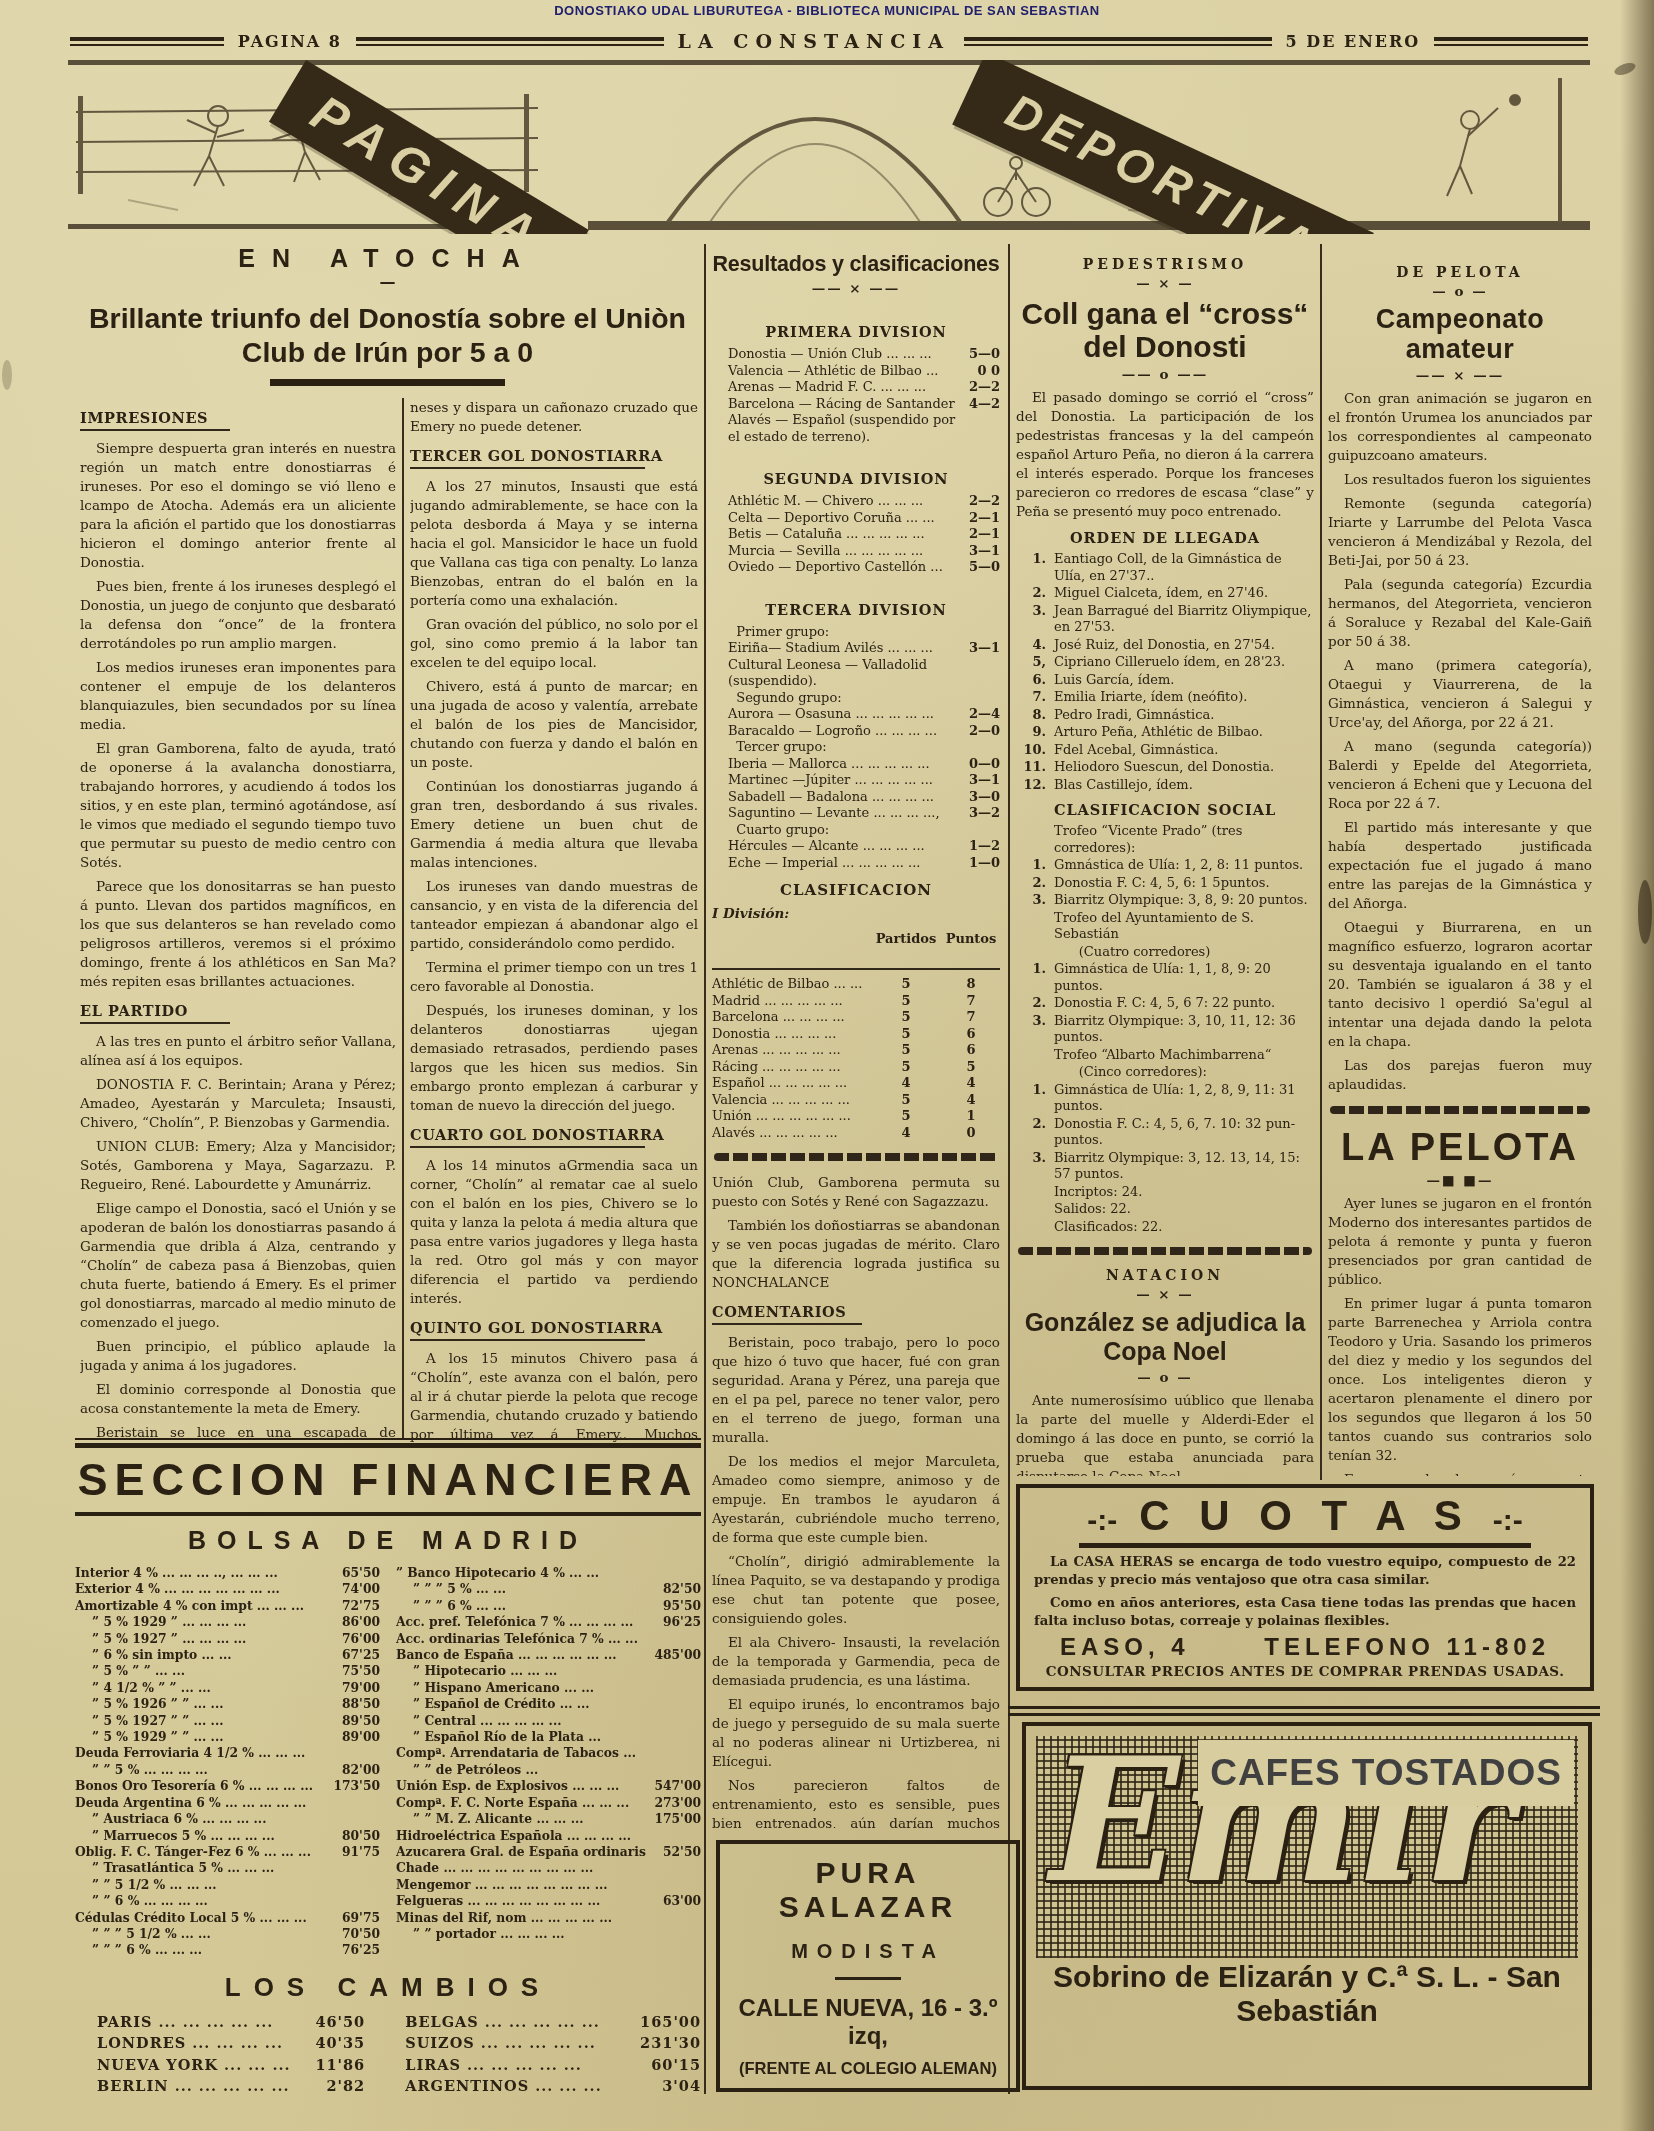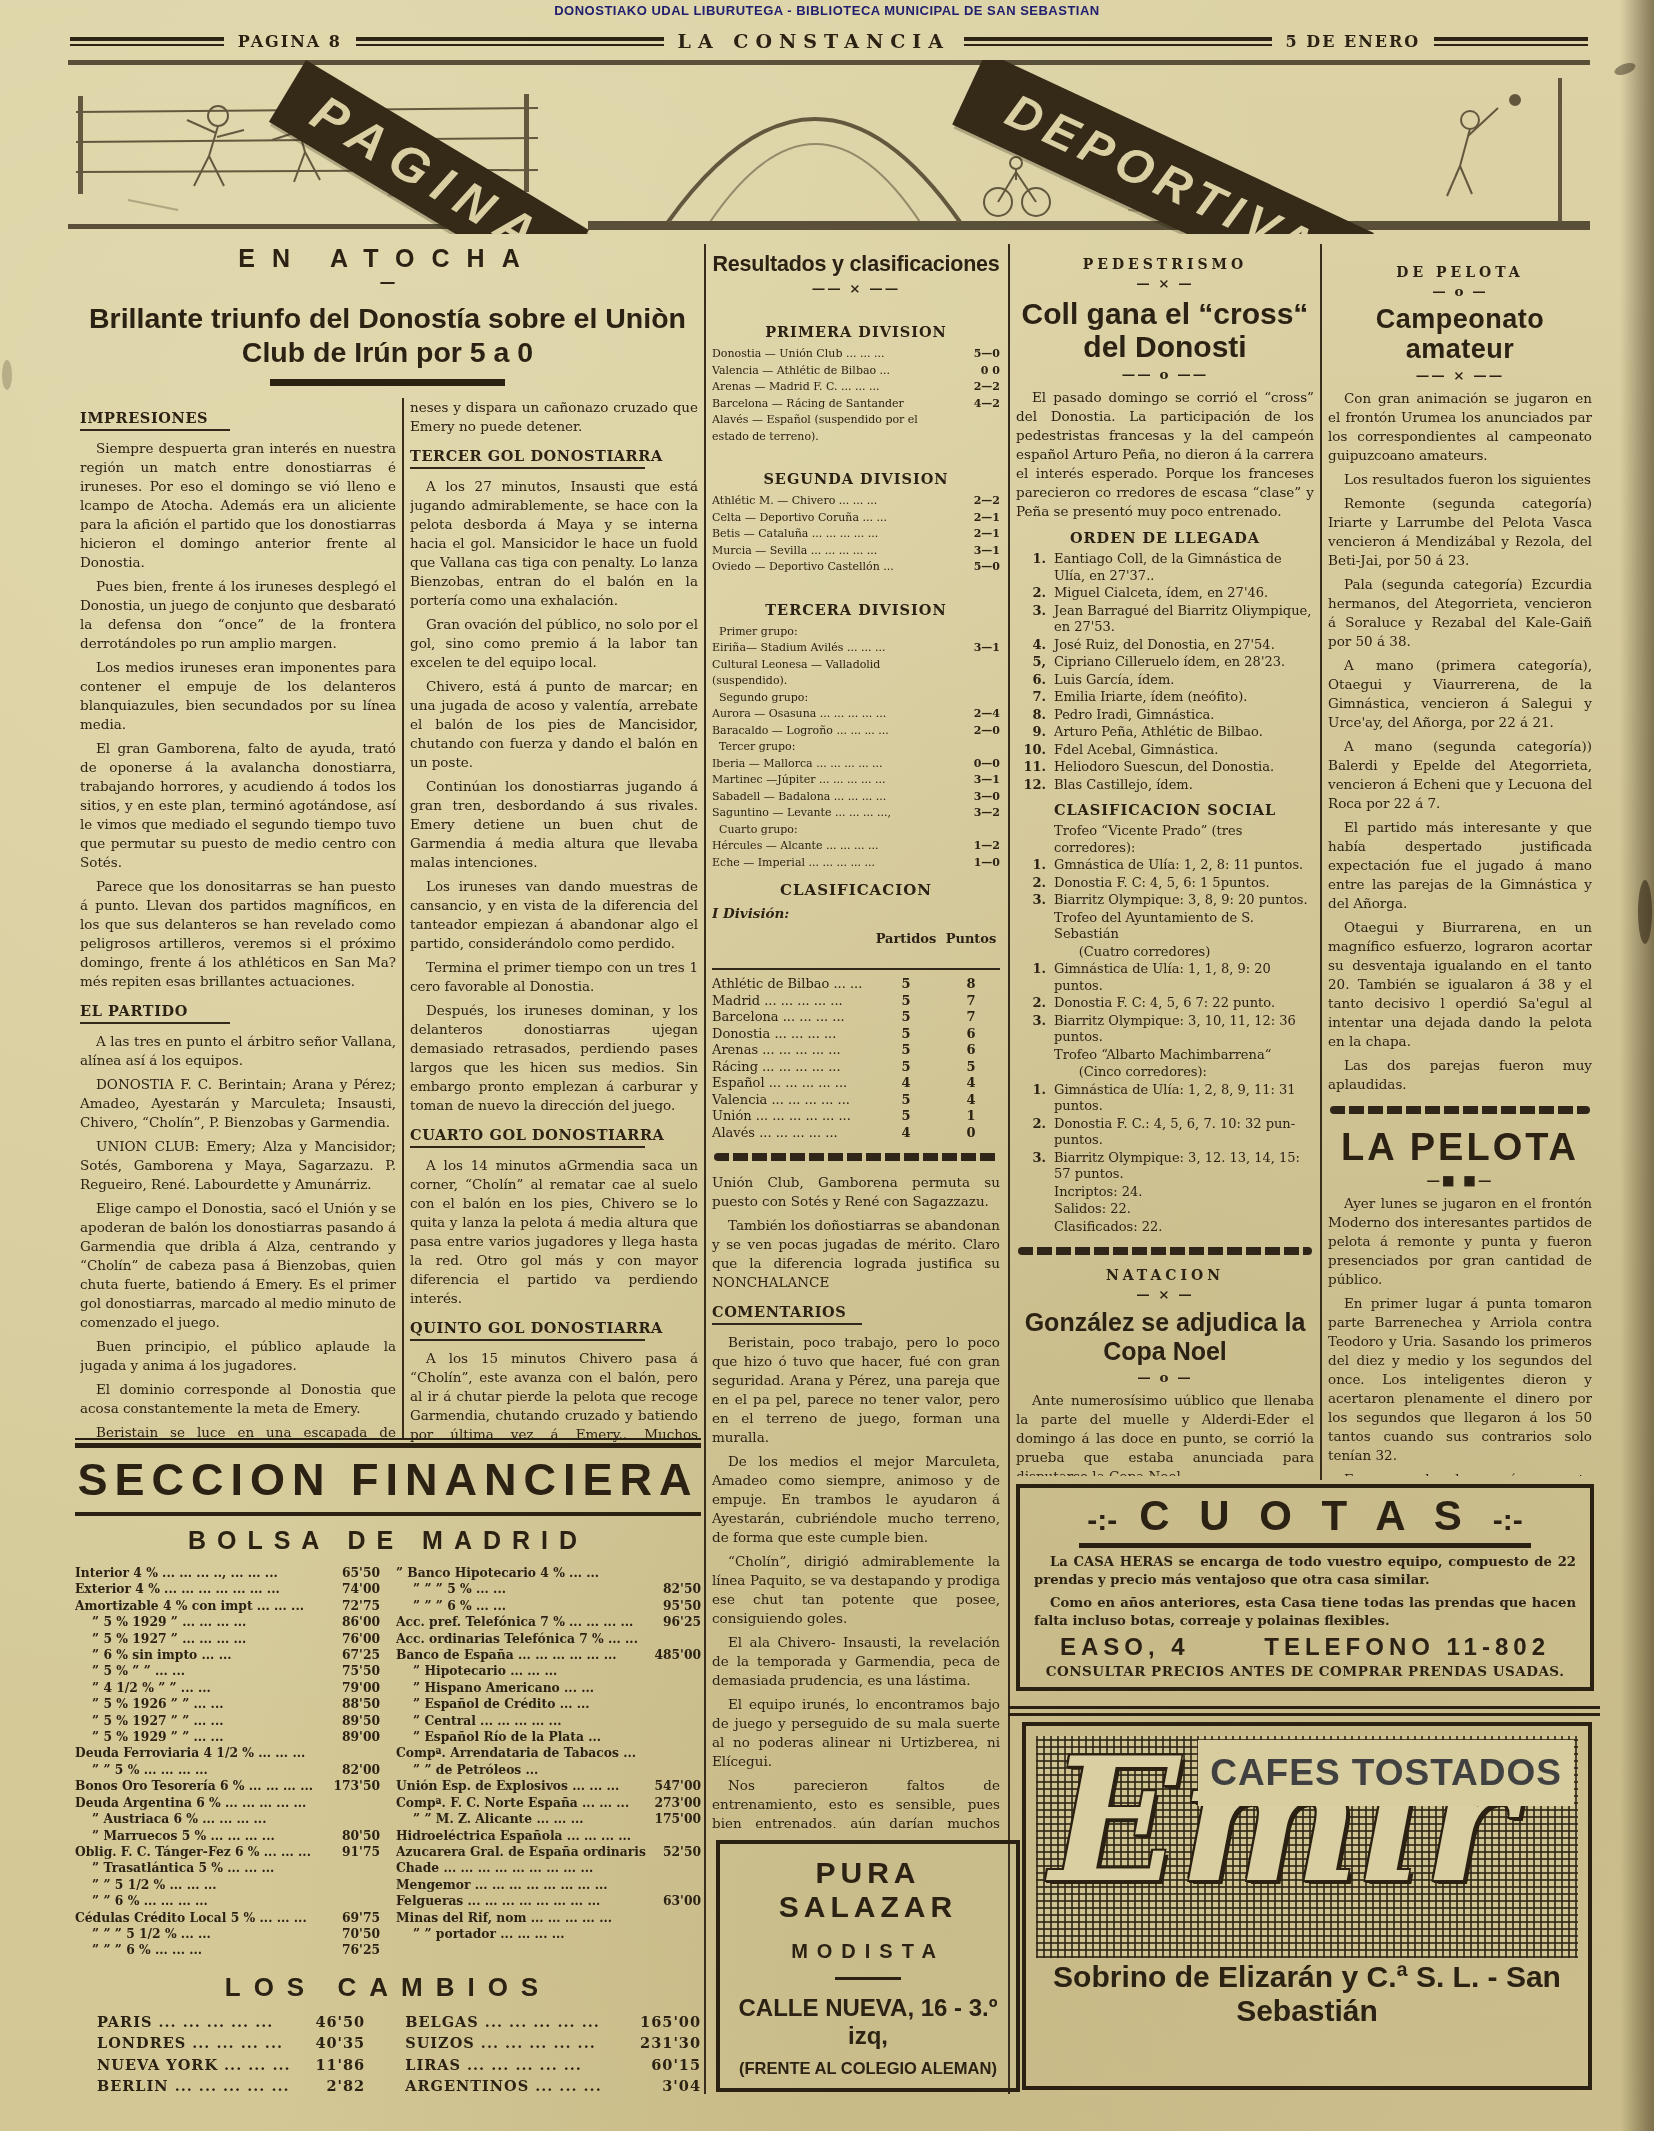--- a/index.html
+++ b/index.html
@@ -43,21 +43,21 @@
   .col{position:absolute;overflow:hidden;font-size:13.5px;line-height:19px;text-align:justify;}
   .col p{margin:0 0 5px;text-indent:16px;}
   .col p.noind{text-indent:0;}
   .slabel{font-weight:700;font-size:14.5px;letter-spacing:.6px;text-indent:0 !important;margin:10px 0 2px;}
   .srule{width:150px;height:2px;background:#32281a;margin:2px 0 8px;}
   .grule{width:235px;}
   
   .rtitle{font:700 21.5px "Liberation Sans",sans-serif;text-align:center;letter-spacing:-.2px;}
   .orn{text-align:center;font-weight:700;margin:2px 0 4px;letter-spacing:2px;}
   .dlabel{font-weight:700;font-size:14.5px;text-align:center;letter-spacing:1px;margin:24px 0 5px;text-indent:0;}
-  .res-row{display:flex;font-size:11px;line-height:16.5px;text-align:left;}
+  .res-row{display:flex;font-size:13px;line-height:16.5px;text-align:left;margin-left:16px;}
   .res-t{flex:1;}
   .res-s{width:44px;text-align:right;font-weight:700;}
   .clab{font-weight:700;font-size:15px;text-align:center;letter-spacing:1px;margin:10px 0 4px;}
   .divl{font-weight:700;font-style:italic;margin:2px 0 6px;}
   .tbl-hdr{display:flex;font-weight:700;font-size:13px;margin-bottom:6px;}
   .tbl-hdr .sp{flex:1;}
   .tbl-hdr span{border-bottom:2px solid #32281a;padding-bottom:20px;}
   .hp{width:72px;text-align:center;}
   .hu{width:58px;text-align:center;}
   .tbl-row{display:flex;font-size:13px;line-height:16.5px;text-align:left;}

